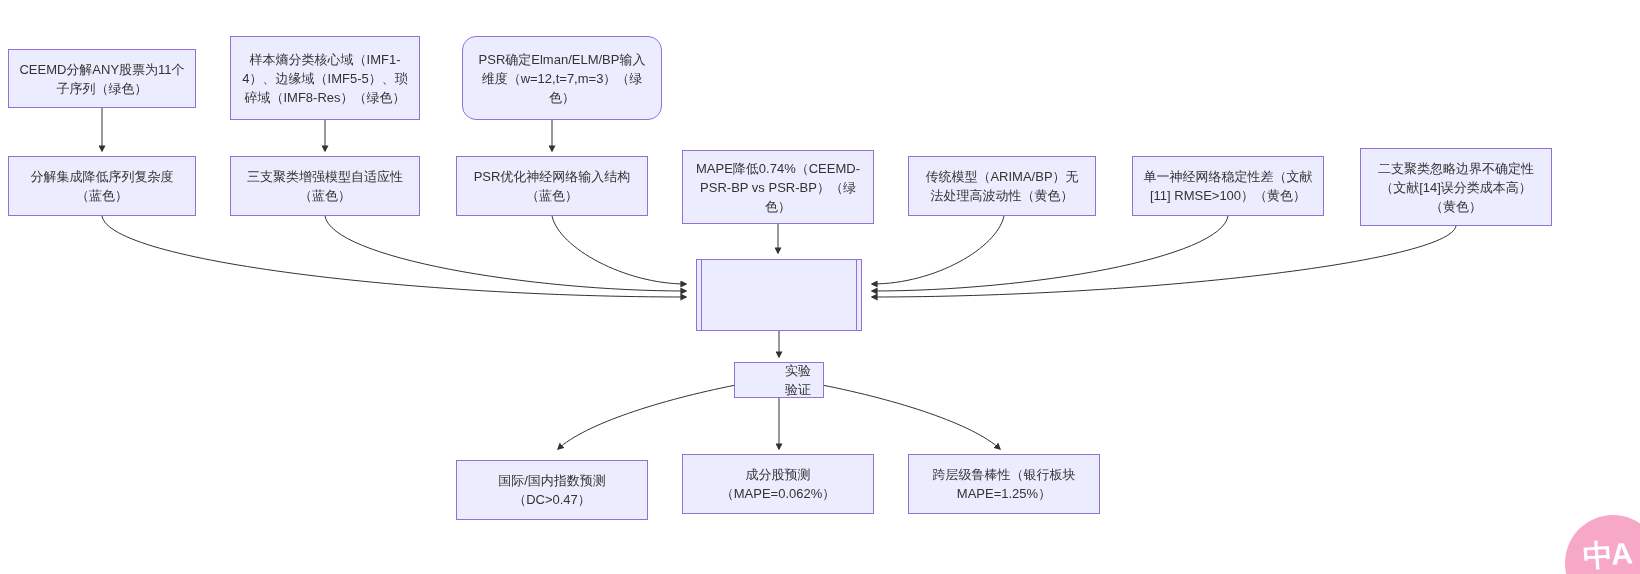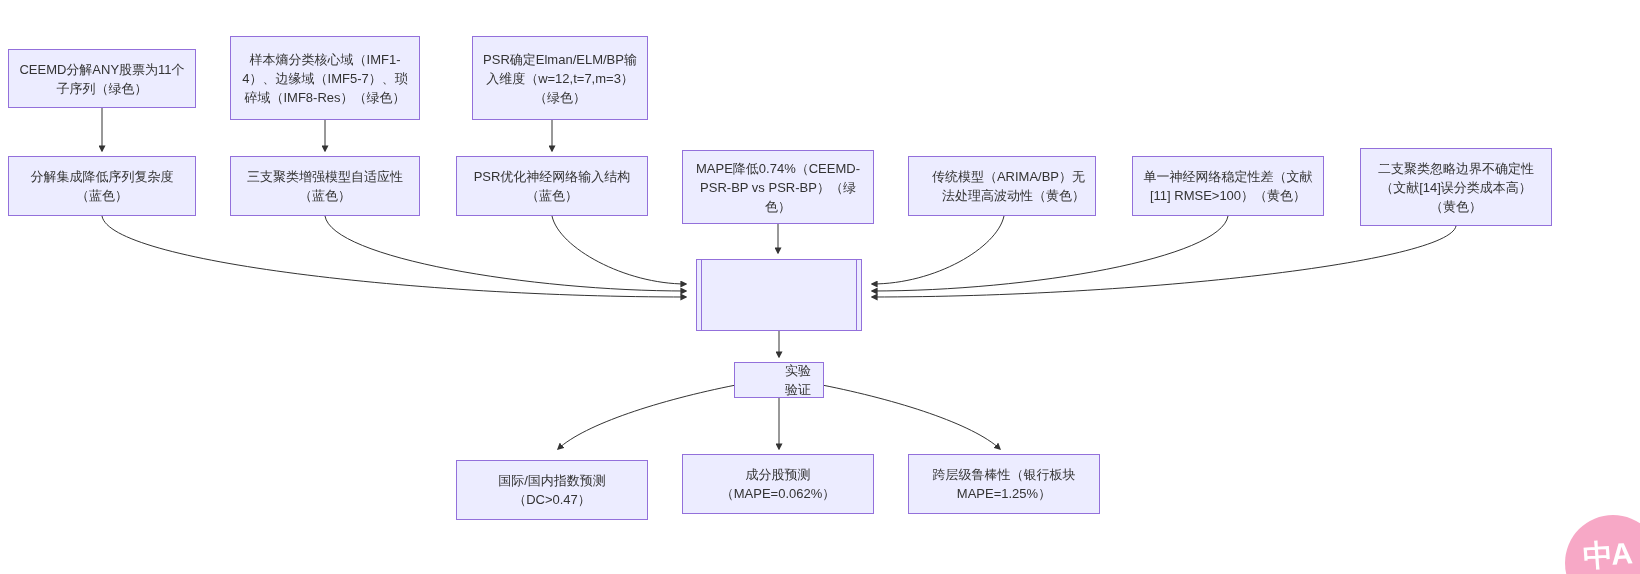--- a/index.html
+++ b/index.html
@@ -59,44 +59,44 @@
     <path d="M779,398 L779,449" marker-end="url(#arrow)"></path>
     <path d="M822,385 C898,400 973,424 1000,449" marker-end="url(#arrow)"></path>
   </g>
 </svg>
 
 <div class="node" style="left:8px;top:49px;width:188px;height:59px;justify-content:flex-end;">
   <div class="lbl">CEEMD分解ANY股票为11个子序列（绿色）</div>
 </div>
 
 <div class="node" style="left:230px;top:36px;width:190px;height:84px;">
-  <div class="lbl">样本熵分类核心域（IMF1-4）、边缘域（IMF5-7）、琐碎域（IMF8-Res）（绿色）</div>
+  <div class="lbl">样本熵分类核心域（IMF1-4）、边缘域（IMF5-5）、琐碎域（IMF8-Res）（绿色）</div>
 </div>
 
-<div class="node" style="left:472px;top:36px;width:176px;height:84px;">
+<div class="node" style="left:462px;top:36px;width:200px;height:84px;border-radius:14px;">
   <div class="lbl">PSR确定Elman/ELM/BP输入维度（w=12,t=7,m=3）（绿色）</div>
 </div>
 
 <div class="node" style="left:8px;top:156px;width:188px;height:60px;">
   <div class="lbl">分解集成降低序列复杂度（蓝色）</div>
 </div>
 
 <div class="node" style="left:230px;top:156px;width:190px;height:60px;">
   <div class="lbl">三支聚类增强模型自适应性（蓝色）</div>
 </div>
 
 <div class="node" style="left:456px;top:156px;width:192px;height:60px;">
   <div class="lbl">PSR优化神经网络输入结构（蓝色）</div>
 </div>
 
 <div class="node" style="left:682px;top:150px;width:192px;height:74px;">
   <div class="lbl">MAPE降低0.74%（CEEMD-PSR-BP vs PSR-BP）（绿色）</div>
 </div>
 
-<div class="node" style="left:908px;top:156px;width:188px;height:60px;text-align:right;">
+<div class="node" style="left:908px;top:156px;width:188px;height:60px;">
   <div class="lbl">传统模型（ARIMA/BP）无法处理高波动性（黄色）</div>
 </div>
 
 <div class="node" style="left:1132px;top:156px;width:192px;height:60px;">
   <div class="lbl">单一神经网络稳定性差（文献[11] RMSE&gt;100）（黄色）</div>
 </div>
 
 <div class="node" style="left:1360px;top:148px;width:192px;height:78px;">
   <div class="lbl">二支聚类忽略边界不确定性（文献[14]误分类成本高）（黄色）</div>
 </div>

